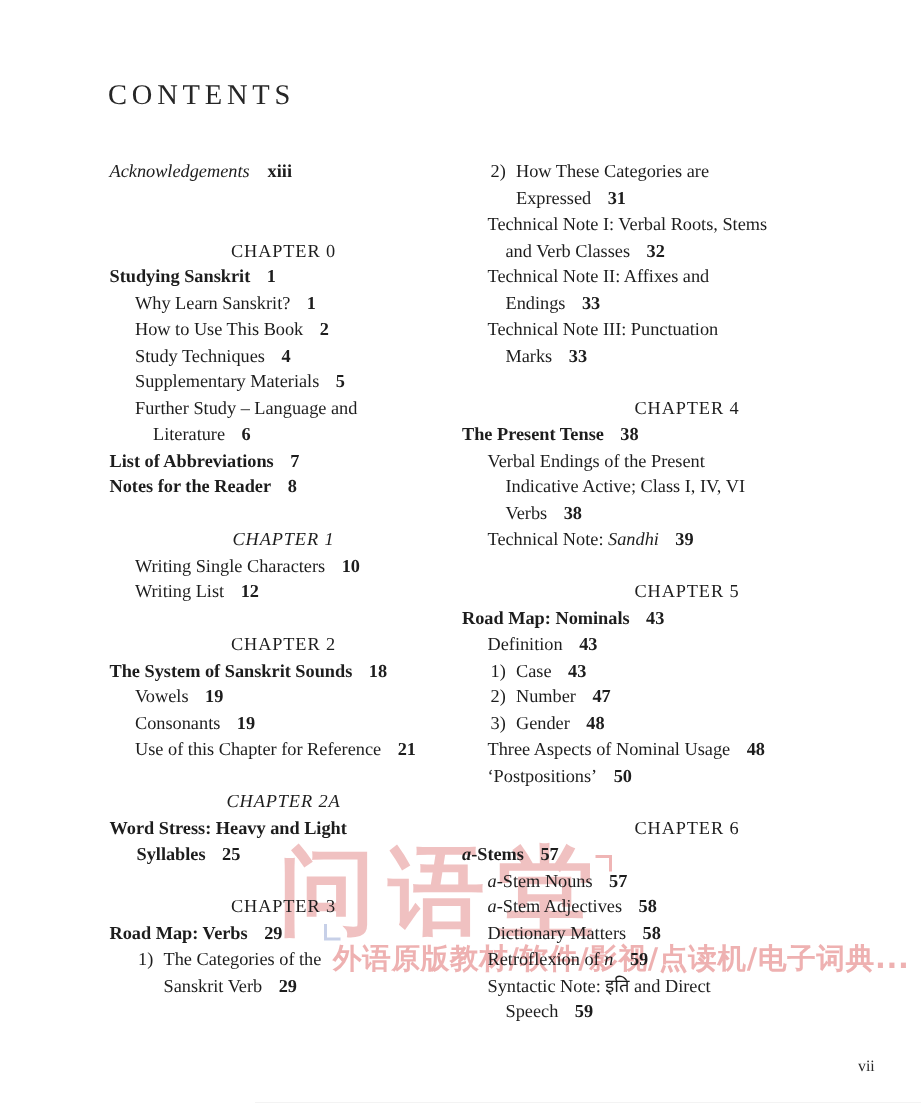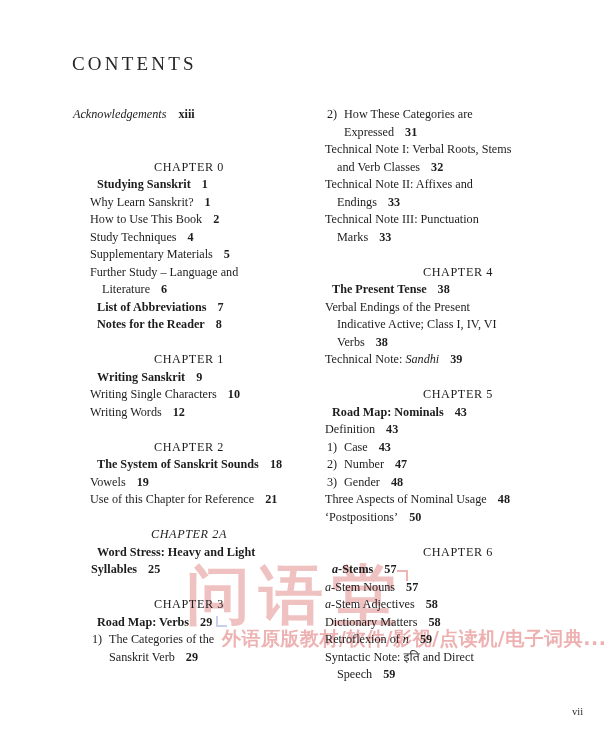--- a/index.html
+++ b/index.html
@@ -29,21 +29,21 @@
     white-space:nowrap;
   }
   .col-left{left:73px;width:232px;}
   .col-right{left:308px;width:300px;}
   .toc-line{white-space:nowrap;}
   .toc-line .pg{margin-left:11px;font-weight:bold;}
   .toc-line .it{font-style:italic;}
   .front{font-style:italic;}
   .front .pg{font-style:normal;margin-left:12px;}
   .chapter{letter-spacing:0.6px;text-align:center;}
-  .bold{font-weight:700;margin-left:24px;}
+  .bold{font-weight:700;}
   .boldcont{font-weight:700;padding-left:18px;}
   .sub{padding-left:17px;}
   .subcont{padding-left:29px;}
   .numline{padding-left:19px;}
   .numline .num{display:inline-block;width:17px;}
   .numcont{padding-left:36px;}
   .folio{
     position:absolute;
     left:572px;top:706px;
     font-size:10.5px;
@@ -103,27 +103,27 @@
         <div class="toc-line chapter" style="margin-top: 35px;"><span>CHAPTER 0</span></div>
         <div class="toc-line bold"><span>Studying Sanskrit</span><span class="pg">1</span></div>
         <div class="toc-line sub"><span>Why Learn Sanskrit?</span><span class="pg">1</span></div>
         <div class="toc-line sub"><span>How to Use This Book</span><span class="pg">2</span></div>
         <div class="toc-line sub"><span>Study Techniques</span><span class="pg">4</span></div>
         <div class="toc-line sub"><span>Supplementary Materials</span><span class="pg">5</span></div>
         <div class="toc-line sub"><span>Further Study – Language and</span></div>
         <div class="toc-line subcont"><span>Literature</span><span class="pg">6</span></div>
         <div class="toc-line bold"><span>List of Abbreviations</span><span class="pg">7</span></div>
         <div class="toc-line bold"><span>Notes for the Reader</span><span class="pg">8</span></div>
-        <div class="toc-line chapter" style="margin-top: 17.5px;"><span>CHAPTER 1</span></div>
-        <div class="toc-line bold"><span>Writing Sanskrit</span><span class="pg">9</span></div>
+        <div class="toc-line chapter" style="margin-top: 17.5px; font-style: italic;"><span>CHAPTER 1</span></div>
         <div class="toc-line sub"><span>Writing Single Characters</span><span class="pg">10</span></div>
-        <div class="toc-line sub"><span>Writing Words</span><span class="pg">12</span></div>
+        <div class="toc-line sub"><span>Writing List</span><span class="pg">12</span></div>
         <div class="toc-line chapter" style="margin-top: 17.5px;"><span>CHAPTER 2</span></div>
         <div class="toc-line bold"><span>The System of Sanskrit Sounds</span><span class="pg">18</span></div>
         <div class="toc-line sub"><span>Vowels</span><span class="pg">19</span></div>
+        <div class="toc-line sub"><span>Consonants</span><span class="pg">19</span></div>
         <div class="toc-line sub"><span>Use of this Chapter for Reference</span><span class="pg">21</span></div>
         <div class="toc-line chapter" style="margin-top: 17.5px; font-style: italic;"><span>CHAPTER 2A</span></div>
         <div class="toc-line bold"><span>Word Stress: Heavy and Light</span></div>
         <div class="toc-line boldcont"><span>Syllables</span><span class="pg">25</span></div>
         <div class="toc-line chapter" style="margin-top: 17.5px;"><span>CHAPTER 3</span></div>
         <div class="toc-line bold"><span>Road Map: Verbs</span><span class="pg">29</span></div>
         <div class="toc-line numline"><span class="num">1)</span><span>The Categories of the</span></div>
         <div class="toc-line numcont"><span>Sanskrit Verb</span><span class="pg">29</span></div>
       </div>
     <div class="col col-right" id="col-right">

